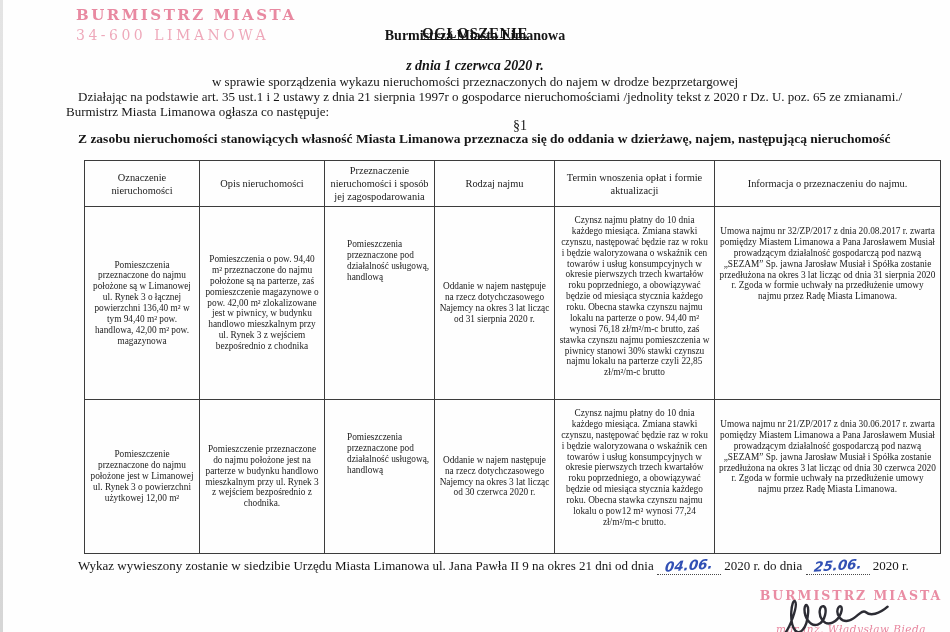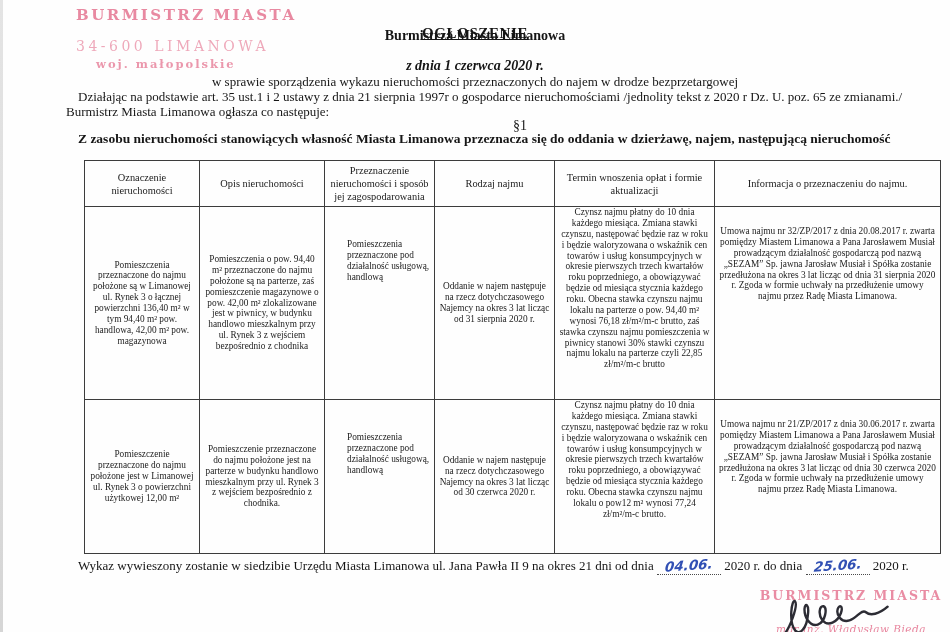--- a/index.html
+++ b/index.html
@@ -17,21 +17,21 @@
   .page::before{
     content:"";position:absolute;left:0;top:0;width:3px;height:100%;
     background:linear-gradient(#cfcfcf,#b5b5b5);opacity:.55;
   }
   
   .stamp-top{
     position:absolute;left:76px;top:6px;color:var(--stamp-pink);
     font-family:"DejaVu Serif",serif;user-select:none;
   }
   .stamp-top .l1{font-size:15px;font-weight:bold;letter-spacing:2.5px;opacity:.82;}
-  .stamp-top .l2{font-size:14px;letter-spacing:3.5px;opacity:.6;margin-top:14px;}
+  .stamp-top .l2{font-size:14px;letter-spacing:3.5px;opacity:.6;margin-top:3px;}
   .stamp-top .l3{font-size:11.5px;font-weight:bold;letter-spacing:2px;opacity:.72;margin-top:3px;margin-left:20px;filter:blur(.3px);}
   
   .hline{position:absolute;left:0;width:100%;text-align:center;}
   .doc-title{top:25px;font-size:15px;font-weight:bold;letter-spacing:.6px;text-decoration:underline;}
   .doc-subtitle{top:28px;font-size:14px;font-weight:bold;}
   .doc-dateline{top:58px;font-size:14px;font-weight:bold;font-style:italic;}
   .doc-subject{top:74px;font-size:13px;}
   .legal{position:absolute;left:78px;top:89px;width:868px;font-size:13px;line-height:1.18;}
   .closing{position:absolute;left:66px;top:104px;font-size:13px;}
   .section-mark{top:118px;font-size:14px;transform:translateX(45px);}
@@ -44,21 +44,21 @@
   }
   .notice th,.notice td{
     border:1px solid #3c3c3c;padding:3px 4px;text-align:center;
     vertical-align:middle;font-weight:normal;overflow:hidden;
   }
   .notice th{font-size:10.4px;line-height:1.25;}
   .notice tr.hdr{height:42px;}
   .notice tr.r1{height:193px;}
   .notice tr.r2{height:154px;}
   .notice td:nth-child(3){text-align:left;vertical-align:top;padding-top:32px;padding-left:22px;}
-  .notice td:nth-child(5){vertical-align:top;padding-top:0;}
+  .notice td:nth-child(5){vertical-align:top;padding-top:8px;}
   .notice td:nth-child(6){vertical-align:top;padding-top:19px;}
   
   .footer-note{position:absolute;left:78px;top:558px;width:860px;font-size:13px;}
   .dots{
     display:inline-block;min-width:64px;text-align:center;
     border-bottom:1.5px dotted #4a4a4a;line-height:1;padding:0 4px 1px;
   }
   .hand{
     display:inline-block;color:var(--pen-blue);
     font-family:"DejaVu Sans",sans-serif;font-style:italic;font-weight:bold;
@@ -74,21 +74,20 @@
   .signature{position:absolute;left:775px;top:592px;transform:rotate(-4deg);}
 </style>
 </head>
 <body>
 
 <div class="page">
 
   <div class="stamp-top">
     <div class="l1">BURMISTRZ MIASTA</div>
     <div class="l2">34-600 LIMANOWA</div>
-    <div class="l3">woj. małopolskie</div>
   </div>
 
   <div class="hline doc-title">OGŁOSZENIE</div>
   <div class="hline doc-subtitle">Burmistrza Miasta Limanowa</div>
   <div class="hline doc-dateline">z dnia 1 czerwca 2020 r.</div>
   <div class="hline doc-subject">w sprawie sporządzenia wykazu nieruchomości przeznaczonych do najem w drodze bezprzetargowej</div>
   <div class="legal">Działając na podstawie art. 35 ust.1 i 2 ustawy z dnia 21 sierpnia 1997r o gospodarce nieruchomościami /jednolity tekst z 2020 r Dz. U. poz. 65 ze zmianami./</div>
   <div class="closing">Burmistrz Miasta Limanowa ogłasza co następuje:</div>
   <div class="hline section-mark">§1</div>
   <div class="lead">Z zasobu nieruchomości stanowiących własność Miasta Limanowa przeznacza się do oddania w dzierżawę, najem, następującą nieruchomość</div>

